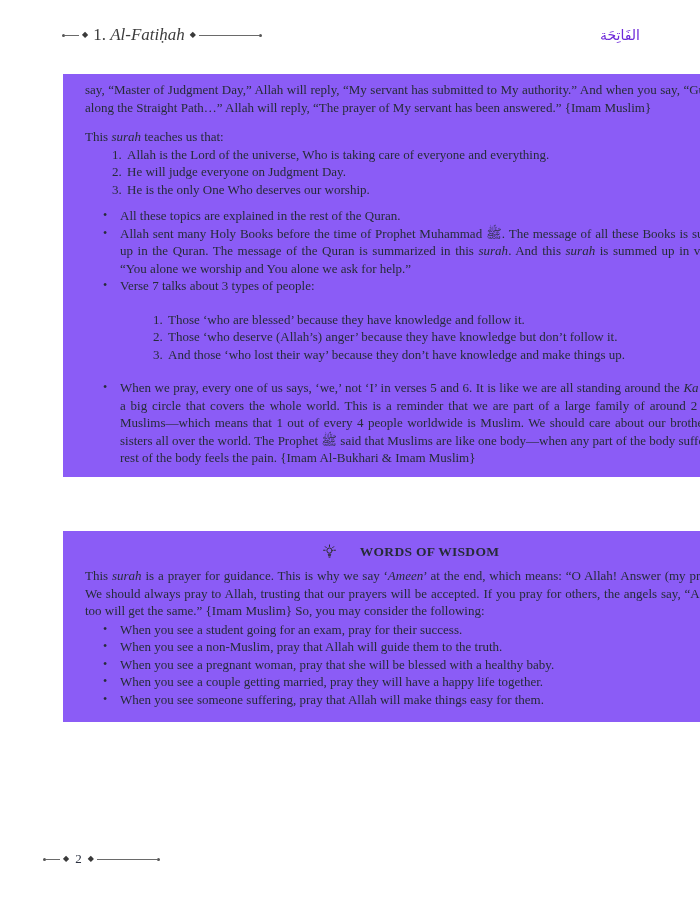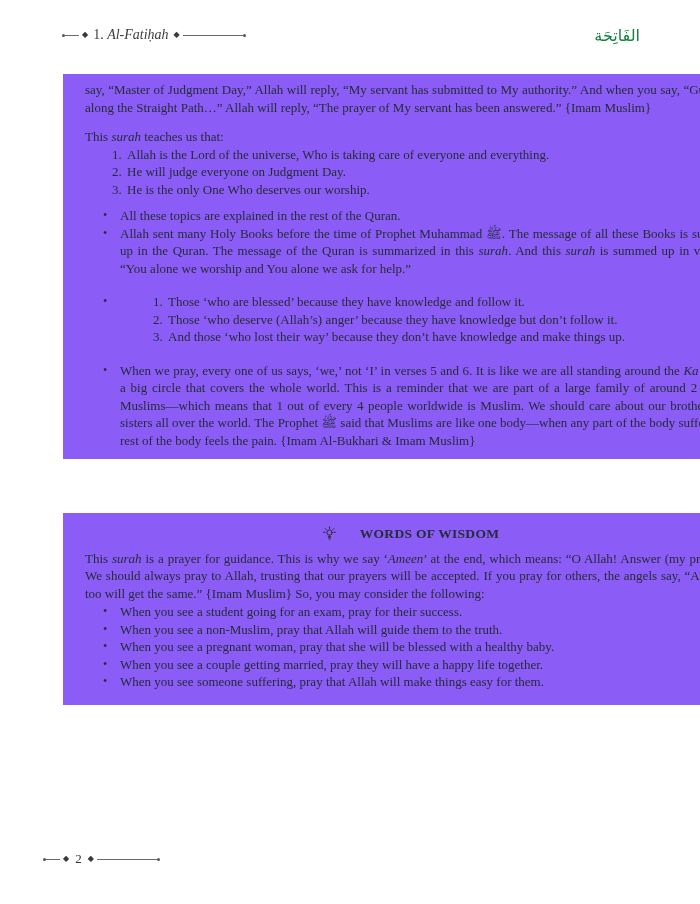--- a/index.html
+++ b/index.html
@@ -19,25 +19,25 @@
   }
   .orn { display: flex; align-items: center; color: #3d3d3d; }
   .orn .tick { width: 3px; height: 3px; border-radius: 50%; background: #555; flex: 0 0 auto; }
   .orn .seg { height: 1px; background: #6a6a6a; flex: 0 0 auto; }
   .orn .seg.short { width: 14px; }
   .orn .seg.long  { width: 60px; }
   .orn .dia {
     font-family: "DejaVu Sans", sans-serif;
     font-size: 8px; line-height: 1; margin: 0 3px; color: #3a3a3a;
   }
-  .head-label { font-size: 14px; margin: 0 2px; white-space: nowrap; }
+  .head-label { font-size: 17px; margin: 0 2px; white-space: nowrap; }
   .head-label i { font-style: italic; }
   .arabic-title {
     font-family: "DejaVu Sans", sans-serif;
-    font-size: 16px; color: #15803d; direction: rtl;
+    font-size: 14px; color: #6d28d9; direction: rtl;
   }
 
   .page-foot { position: absolute; left: 43px; top: 851px; }
   .foot-num { font-size: 13px; margin: 0 3px; color: #2b3140; }
 
   
   .graybox {
     background: #8b5cf6;
     margin: 0 63px;
     width: 694px;
@@ -102,20 +102,21 @@
     <ol class="numlist">
       <li>Allah is the Lord of the universe, Who is taking care of everyone and everything.</li>
       <li>He will judge everyone on Judgment Day.</li>
       <li>He is the only One Who deserves our worship.</li>
     </ol>
 
     <ul class="bullist">
       <li>All these topics are explained in the rest of the Quran.</li>
       <li><span>Allah sent many Holy Books before the time of Prophet Muhammad ﷺ. The message of all these Books is summed up in the Quran. The message of the Quran is summarized in this </span><i>surah</i><span>. And this </span><i>surah</i><span> is summed up in verse 5: “You alone we worship and You alone we ask for help.”</span></li>
       <li>
+        <span>Verse 7 talks about 3 types of people:</span>
         <ol class="sublist">
           <li>Those ‘who are blessed’ because they have knowledge and follow it.</li>
           <li>Those ‘who deserve (Allah’s) anger’ because they have knowledge but don’t follow it.</li>
           <li>And those ‘who lost their way’ because they don’t have knowledge and make things up.</li>
         </ol>
       </li>
       <li><span>When we pray, every one of us says, ‘we,’ not ‘I’ in verses 5 and 6. It is like we are all standing around the </span><i>Ka’bah</i><span> in a big circle that covers the whole world. This is a reminder that we are part of a large family of around 2 billion Muslims—which means that 1 out of every 4 people worldwide is Muslim. We should care about our brothers and sisters all over the world. The Prophet ﷺ said that Muslims are like one body—when any part of the body suffers, the rest of the body feels the pain. {Imam Al-Bukhari &amp; Imam Muslim}</span></li>
     </ul>
   </section>
 

